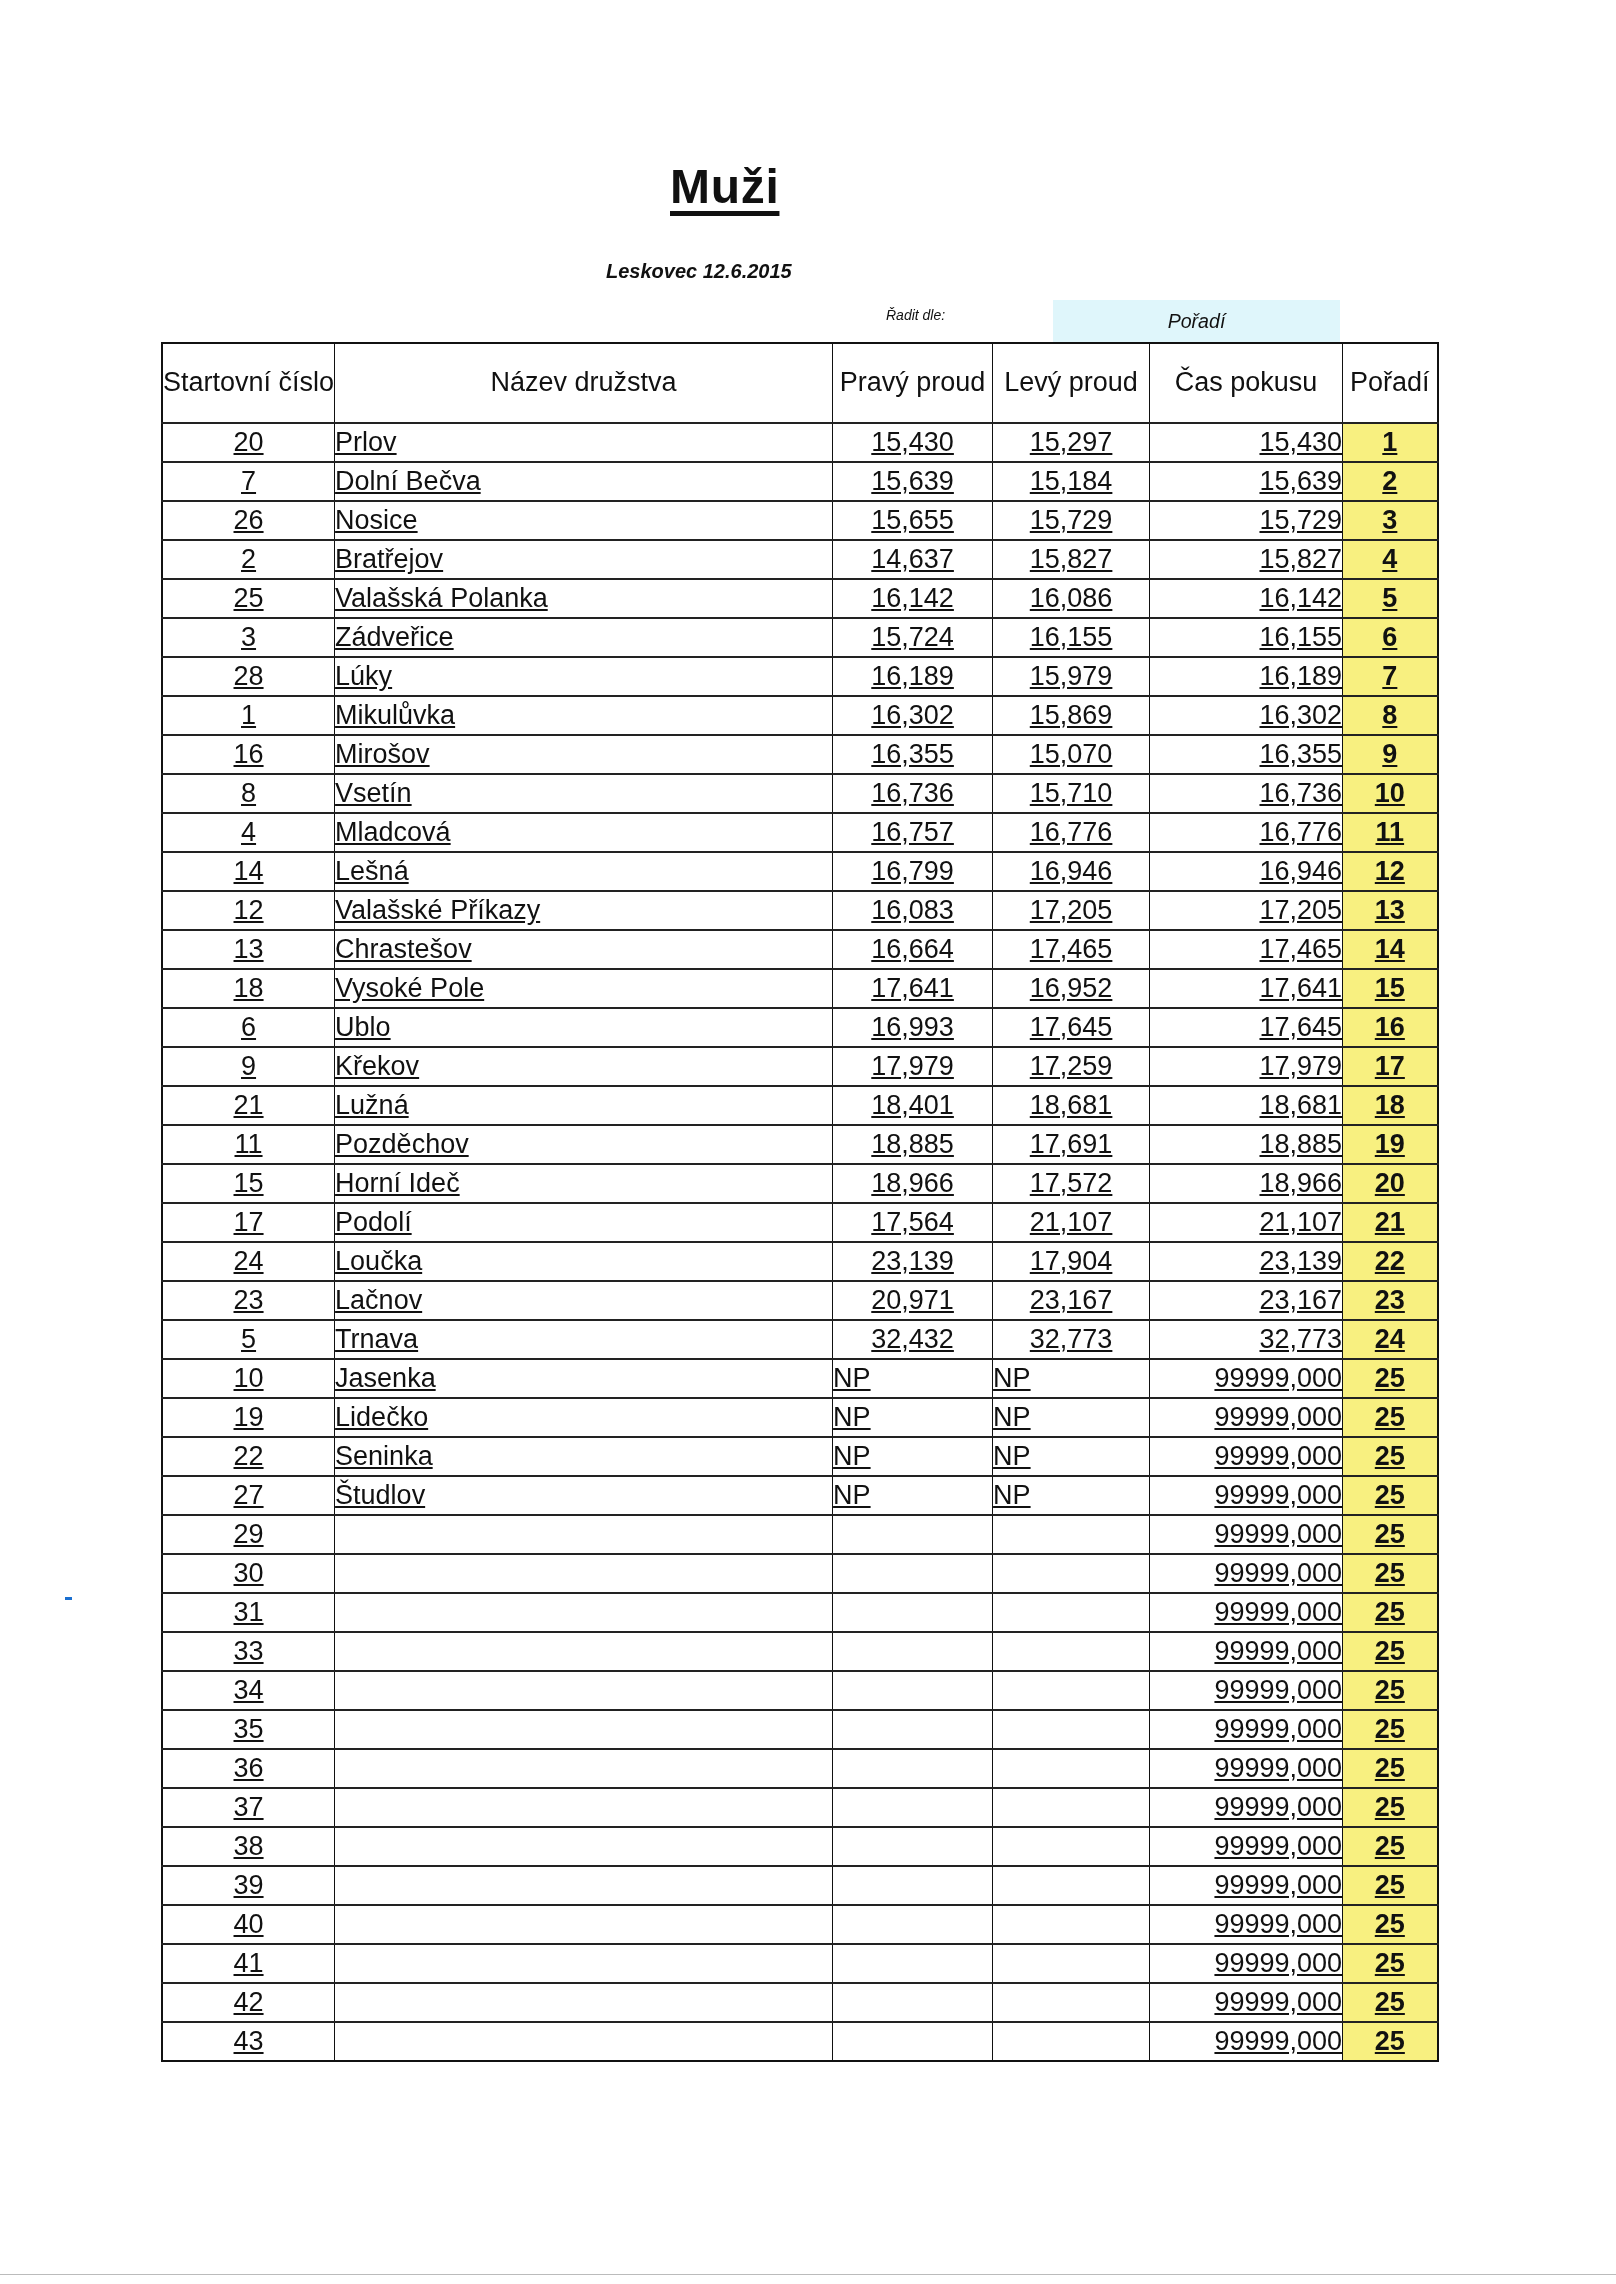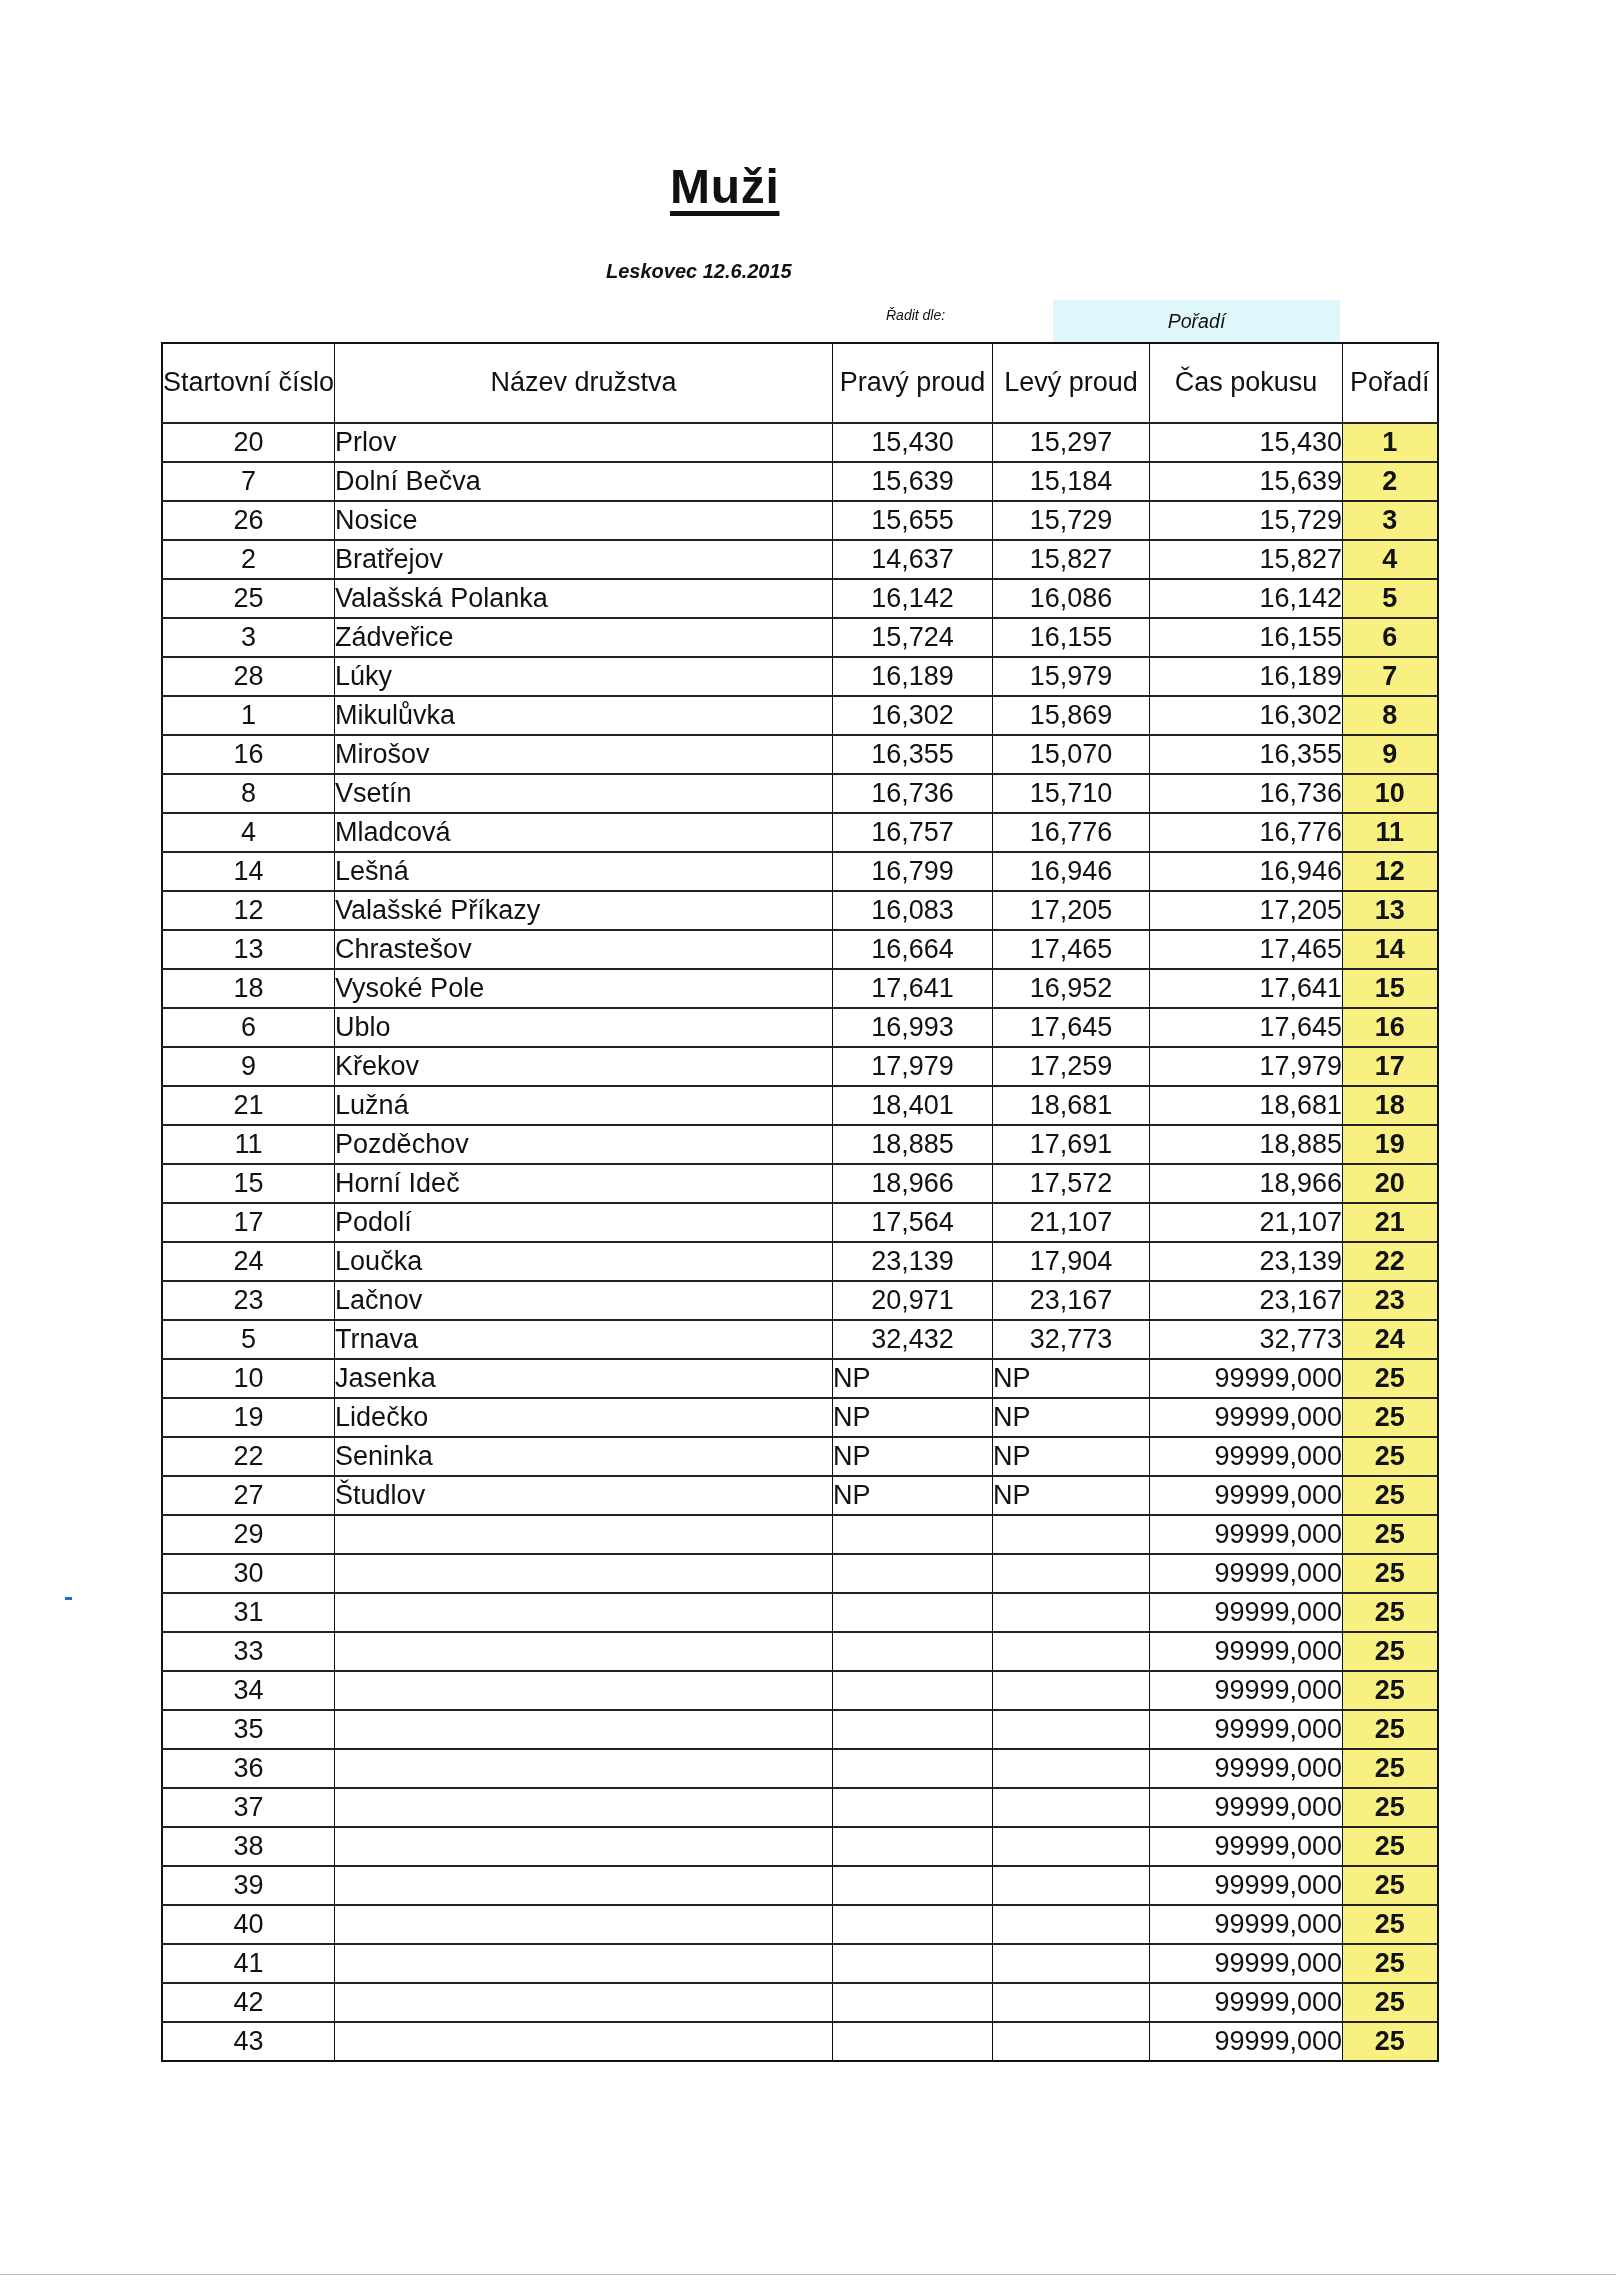--- a/index.html
+++ b/index.html
@@ -12,21 +12,21 @@
               font-style: italic; margin: 0; }
   .sort-label { position: absolute; left: 886px; top: 307px; font-size: 14px; font-style: italic; }
   .sort-value { position: absolute; left: 1053px; top: 300px; width: 287px; height: 42px;
                 background: #dff6fb; font-size: 19.6px; font-style: italic; text-align: center;
                 line-height: 42px; }
   table.results { position: absolute; left: 121px; top: 342px; border-collapse: collapse;
                   table-layout: fixed; font-size: 27px; margin-left: 40px; }
   table.results th, table.results td { border: 1.3px solid #111; padding: 0; overflow: hidden; white-space: nowrap; }
   table.results tr { height: 39px; }
   table.results thead tr { height: 80px; }
-  table.results tbody tr { border-top: 2.6px solid #222; }
+  table.results tbody tr { border-top: 2.6px solid #222; text-decoration: underline; }
   table.results thead tr { border-bottom: 2.6px solid #222; }
   table.results { border: 2px solid #111; }
   th { font-weight: normal; text-align: center; line-height: 1.25; }
   th.start { white-space: normal; }
   td.start { text-align: center; }
   td.name { text-align: left; padding-left: 23.5px; }
   td.num { text-align: center; }
   td.np { text-align: left; padding-right: 39px; }
   td.time { text-align: right; padding-right: 46px; }
   td.rank { text-align: center; font-weight: bold; background: #f8f080; }

